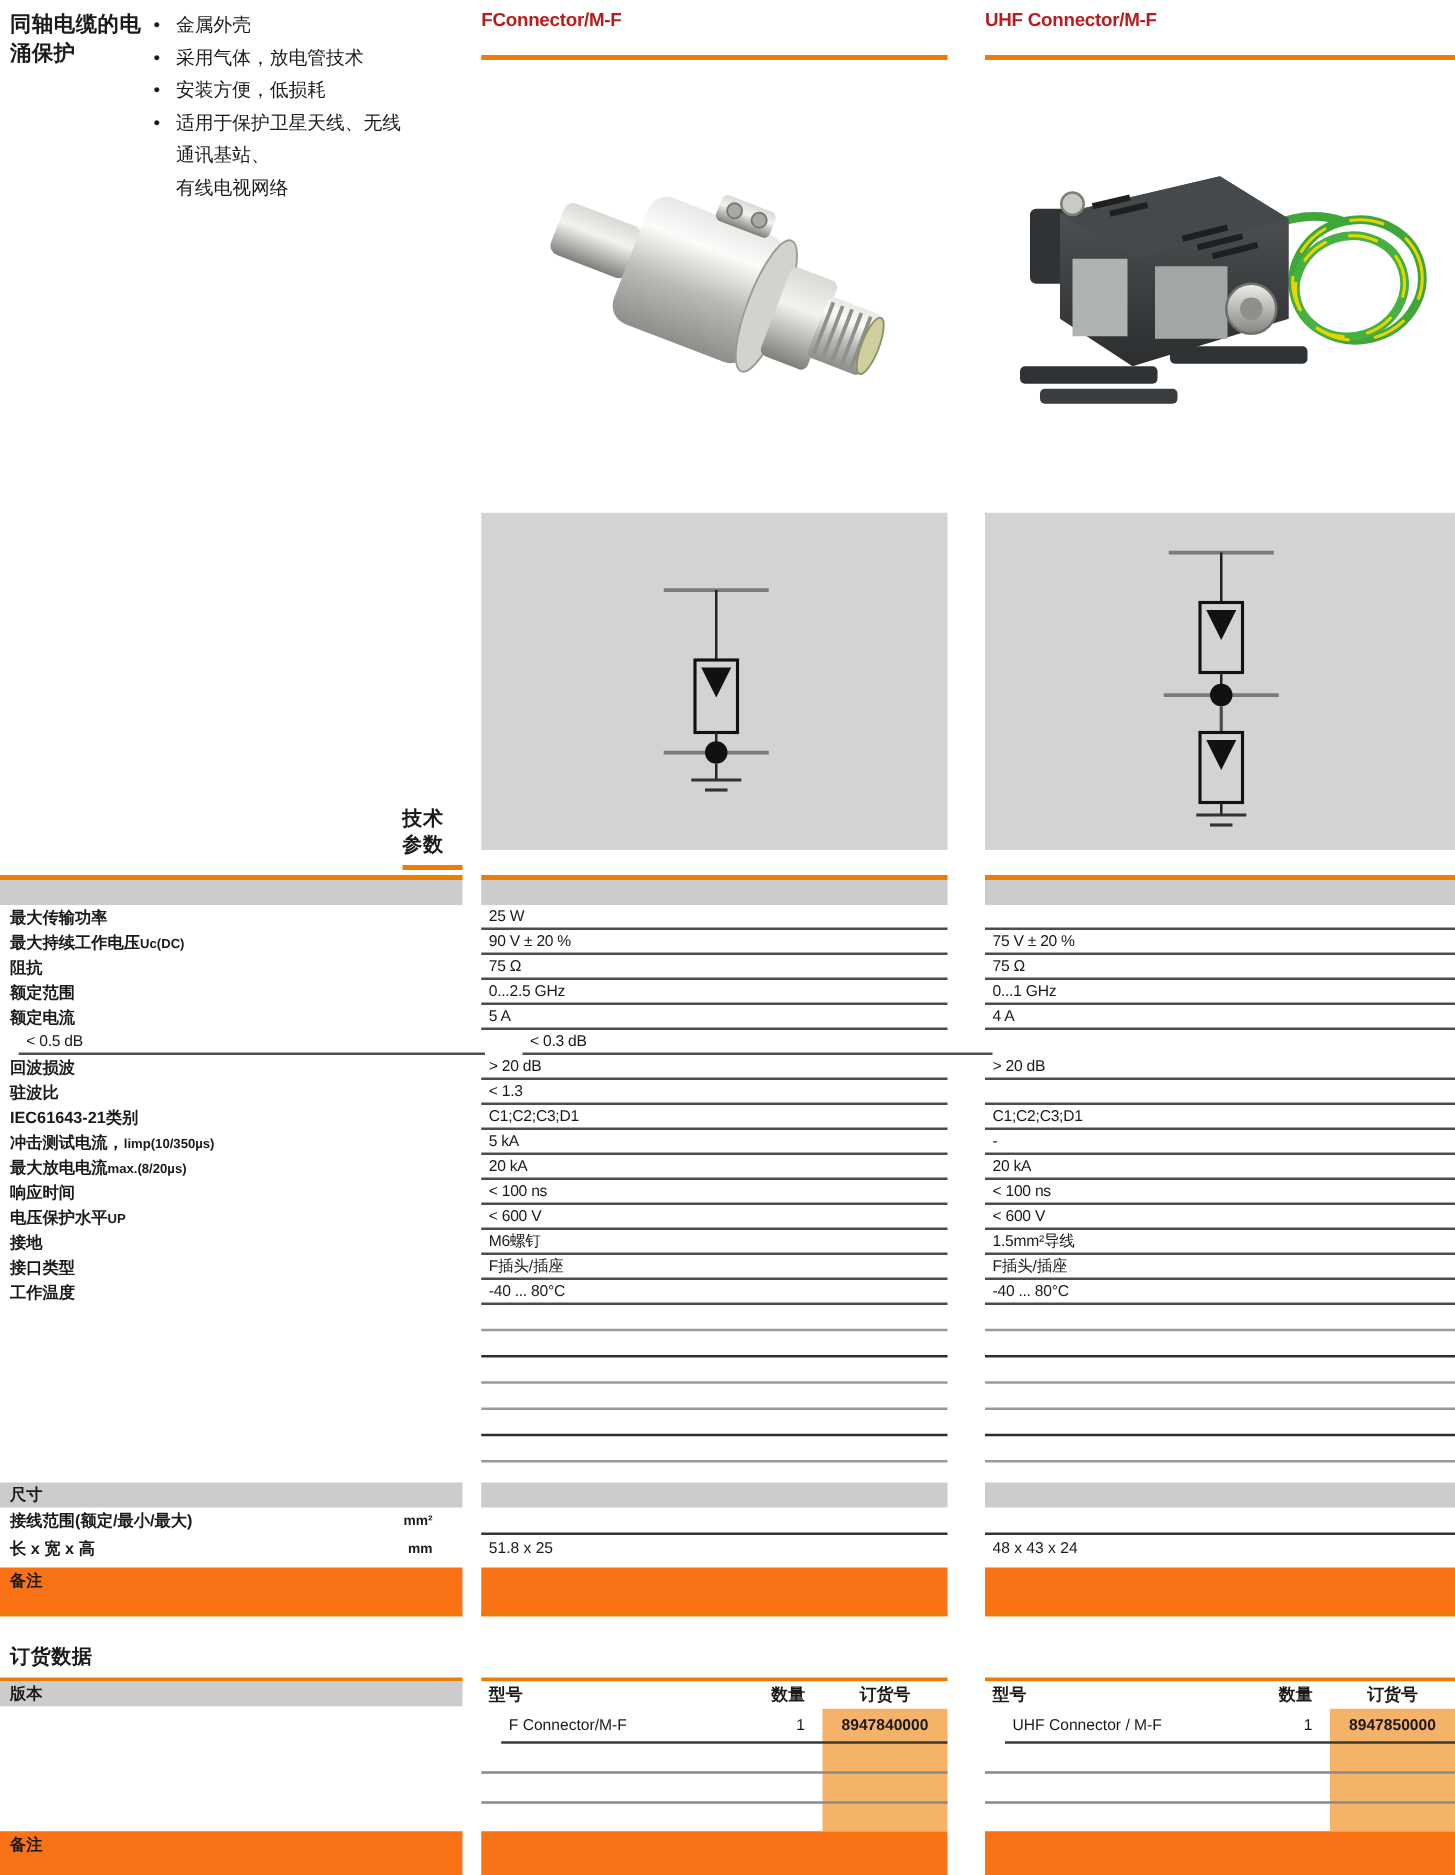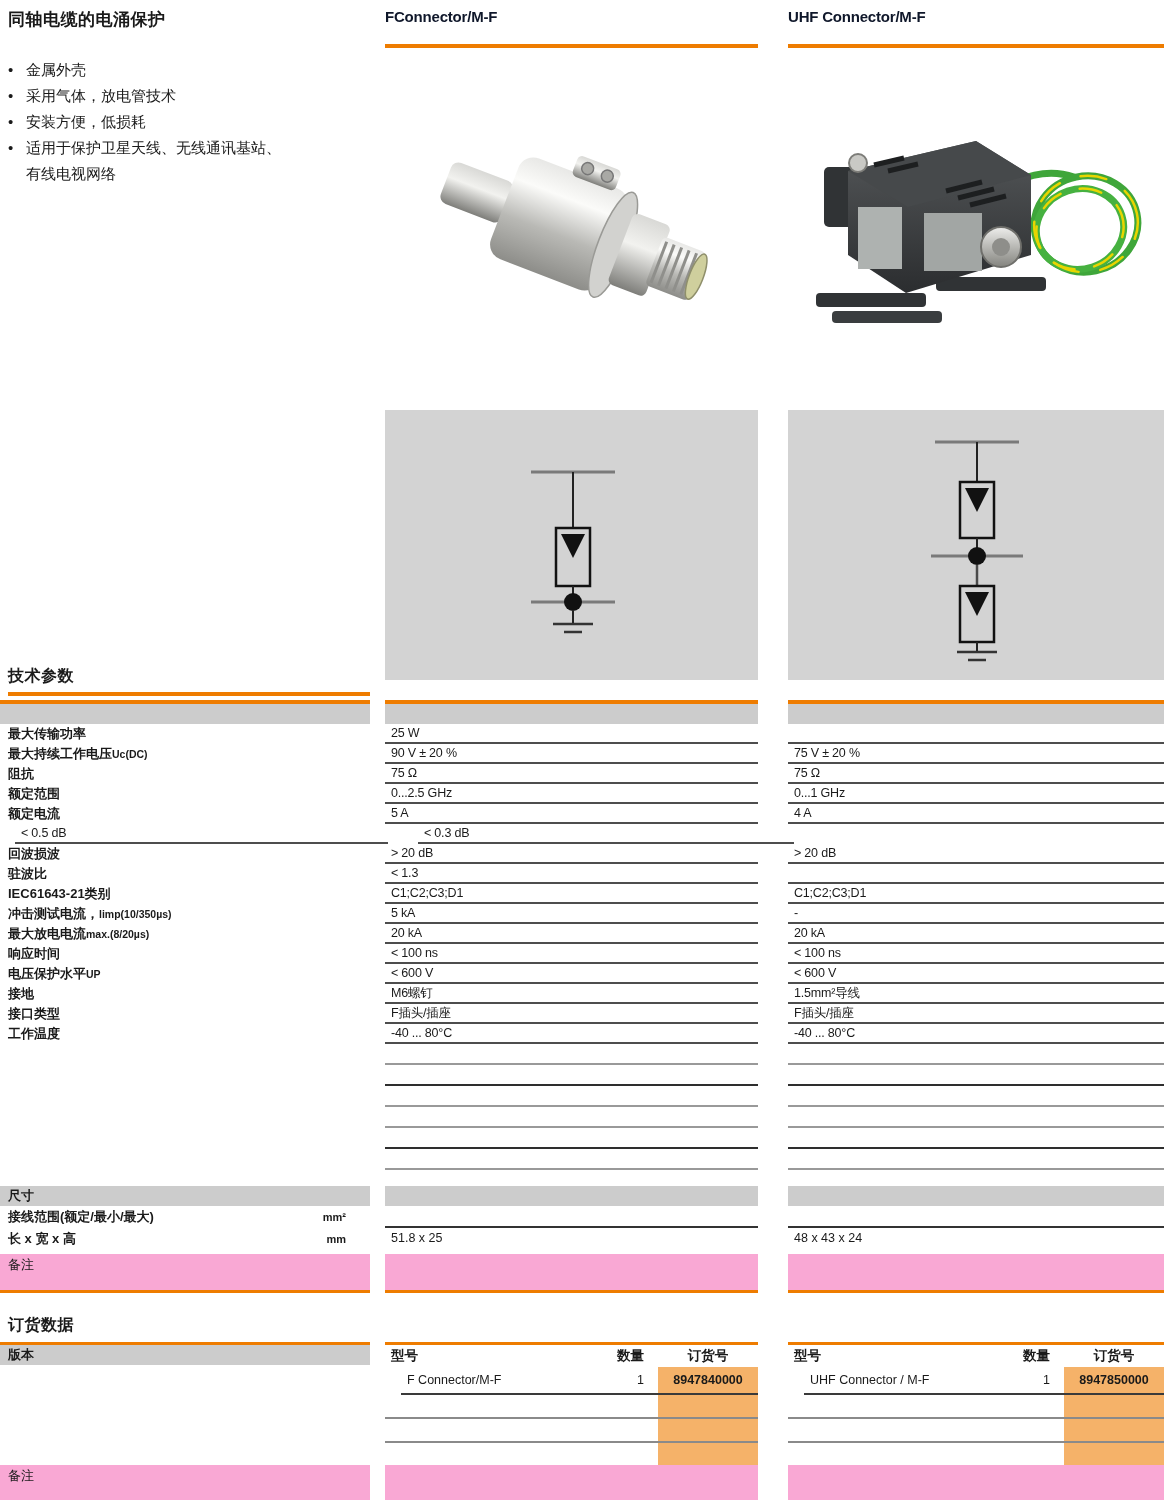--- a/index.html
+++ b/index.html
@@ -6,32 +6,32 @@
   body{width:1164px;height:1500px;font-family:"Liberation Sans",sans-serif;color:#1a1a1a;position:relative;overflow:hidden;}
   .page{padding-top:8px;width:1164px;}
 
   
   .row{display:flex;}
   .c0{width:370px;box-sizing:border-box;}
   .c1{width:373px;margin-left:15px;box-sizing:border-box;}
   .c2{width:376px;margin-left:30px;box-sizing:border-box;}
 
   
-  .left-intro{display:flex;flex-direction:column;padding-left:8px;}
+  .left-intro{display:flex;padding-left:8px;}
   h1.title{font-size:17px;font-weight:bold;margin:0 0 26px 0;letter-spacing:0.5px;}
   ul.features{list-style:none;margin:0;padding:0;}
   ul.features li{font-size:15px;line-height:26px;display:flex;}
   ul.features .dot{width:18px;flex:0 0 18px;}
   ul.features .btxt{white-space:pre-line;}
   .tech-heading{margin-top:auto;transform:translateY(16px);}
   h2.sec{font-size:16px;font-weight:bold;margin:0 0 5px 0;letter-spacing:0.5px;}
   .orange-rule{height:4px;background:#EE7C00;}
 
   .prod-col{display:flex;flex-direction:column;}
-  .prod-head{color:#0f172a;font-weight:bold;font-size:15px;height:36px;letter-spacing:-0.2px;}
+  .prod-head{color:#b91c1c;font-weight:bold;font-size:15px;height:36px;letter-spacing:-0.2px;}
   .photo{height:362px;position:relative;background:#fff;display:flex;align-items:center;justify-content:center;}
   .diagram{height:270px;background:#D3D3D3;display:flex;align-items:center;justify-content:center;}
 
   
   .tech-table{margin-top:20px;}
   .bar{height:4px;background:#EE7C00;}
   .graybar{height:20px;background:#CCCCCC;font-size:13px;font-weight:bold;line-height:20px;}
   .graybar.lbl{padding-left:8px;box-sizing:border-box;}
   .trow{display:flex;}
   .trow .cell{height:20px;box-sizing:border-box;overflow:visible;white-space:nowrap;}
@@ -44,21 +44,21 @@
 
   
   .dim-section{margin-top:16px;}
   .dimrow{display:flex;}
   .dimrow .cell{height:22px;box-sizing:border-box;white-space:nowrap;}
   .dimrow .lblc{padding-left:8px;line-height:22px;font-size:13px;font-weight:bold;display:flex;}
   .dimrow .lblc .unit{margin-left:auto;padding-right:24px;font-size:11px;font-weight:bold;}
   .dimrow .vcell{line-height:20px;font-size:12.5px;padding-left:6px;}
   .dimrow.r1 .vcell{border-bottom:2px solid #333;}
   .notes-row{margin-top:4px;display:flex;}
-  .notes-row .cell{height:36px;background:#f9a8d4;border-bottom:3px solid #EE7C00;box-sizing:content-box;font-size:13px;font-weight:normal;}
+  .notes-row .cell{height:36px;background:#f97316;border-bottom:3px solid #EE7C00;box-sizing:content-box;font-size:13px;font-weight:bold;}
   .notes-row .cell span{display:block;padding:2px 0 0 8px;}
 
   
   .order-heading{margin-top:22px;padding-left:8px;}
   .order-heading h2{margin:0 0 6px 0;}
   .ordering{margin-top:0;}
   .order-version{border-top:3px solid #EE7C00;}
   .order-table{border-top:3px solid #EE7C00;position:relative;}
   .ot-head{display:flex;height:22px;align-items:center;font-size:13.5px;font-weight:bold;}
   .ot-model{flex:1;padding-left:6px;}

